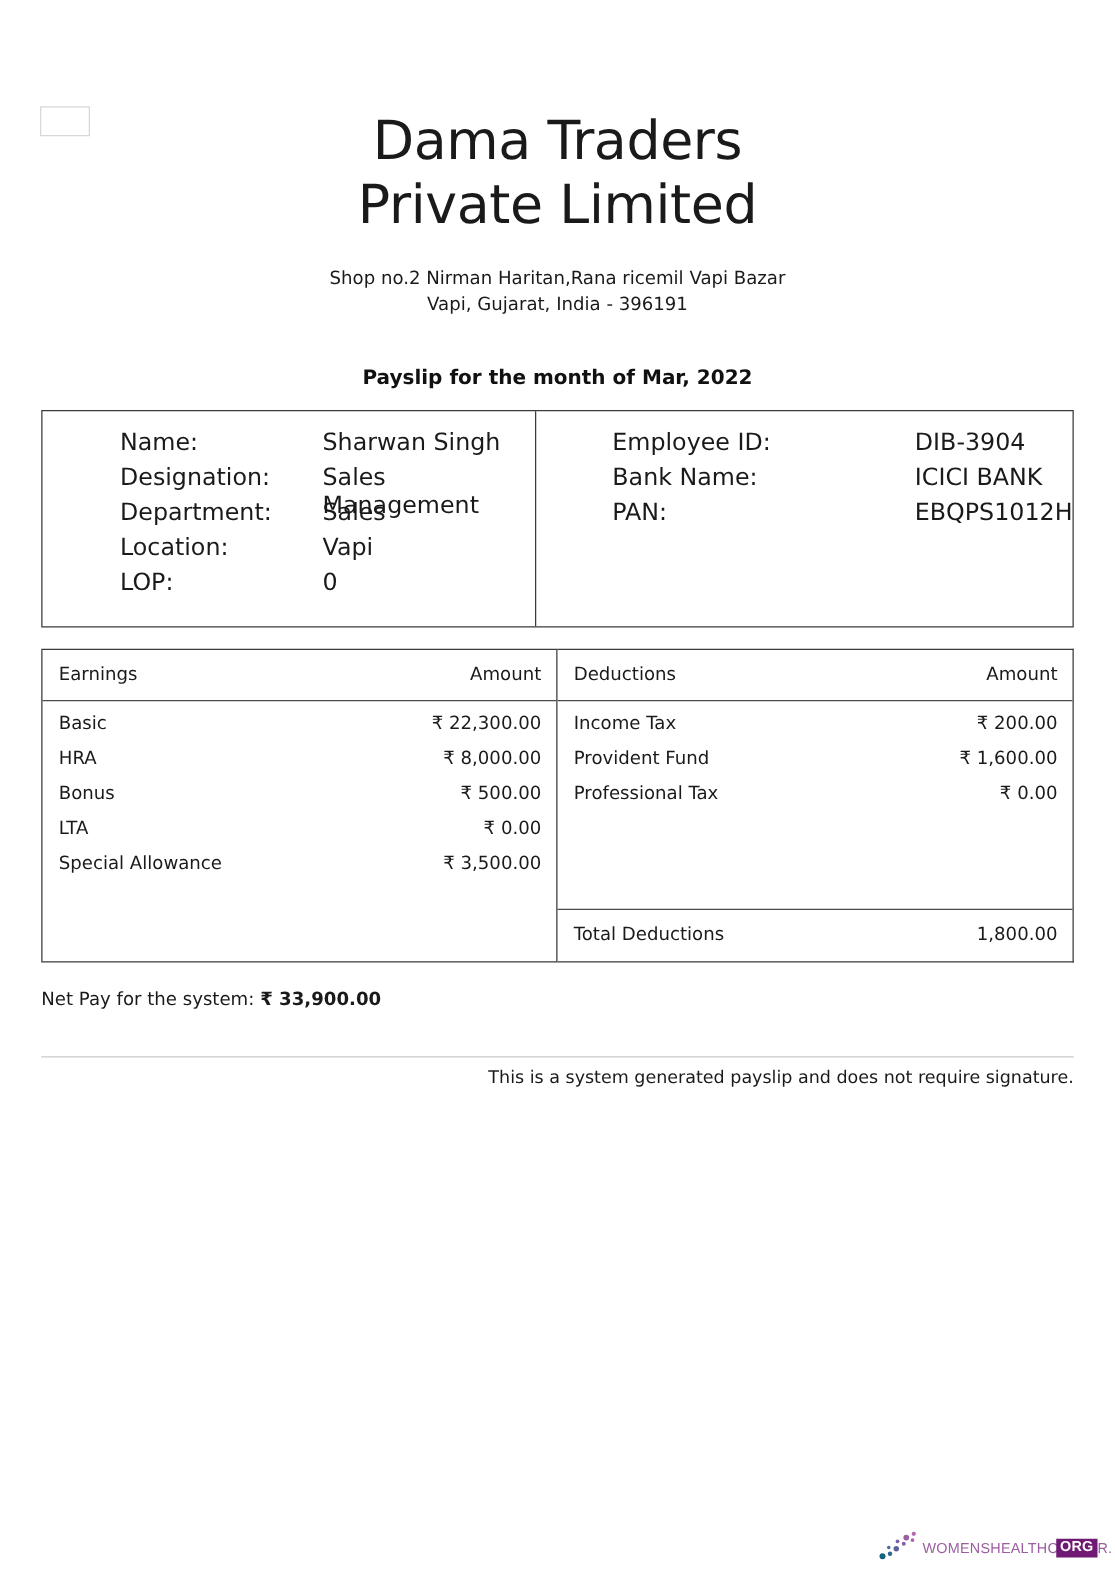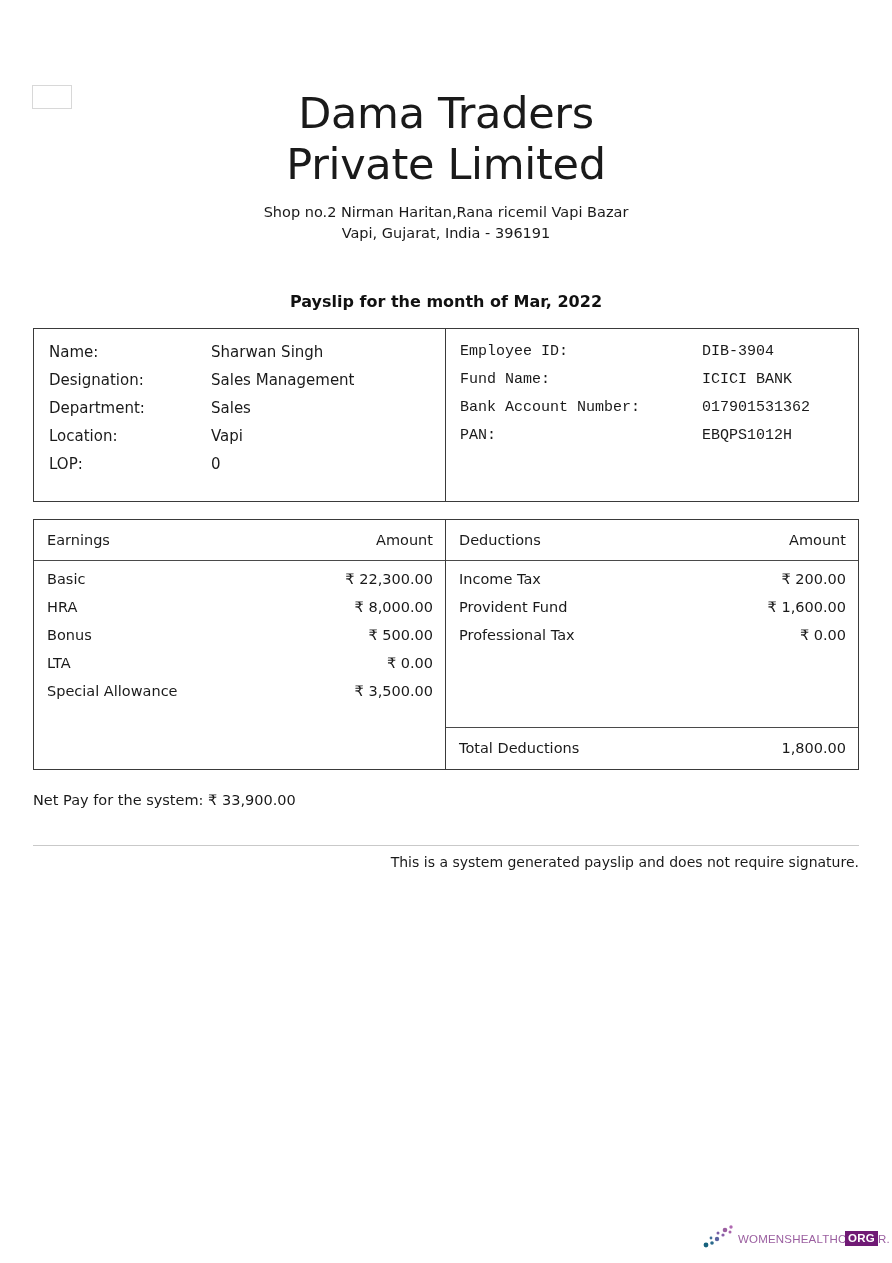--- a/index.html
+++ b/index.html
@@ -46,21 +46,21 @@
     text-align: center;
   }
   .company-name {
     font-size: 43px;
     line-height: 51px;
     font-weight: 400;
     letter-spacing: -0.3px;
     color: #1a1a1a;
   }
   .company-address {
-    margin-top: 12px;
+    margin-top: 23px;
     font-size: 14.5px;
     line-height: 21px;
     color: #1a1a1a;
   }
 
   
   .payslip-title {
     position: absolute;
     left: 32px;
     top: 292px;
@@ -86,28 +86,28 @@
     padding: 14px 0 18px 0;
     flex: 1 1 50%;
     min-height: 128px;
   }
   .details-col.left {
     padding-left: 15px;
     border-right: 1px solid #3a3a3a;
   }
   .details-col.right {
     padding-left: 14px;
-    font-family: Liberation Mono, monospace;
   }
   .detail-row {
     display: flex;
     align-items: baseline;
     height: 28px;
-    font-size: 15px;
-    color: #1a1a1a;
+    font-size: 19px;
+    color: #1a1a1a;
+    margin-left: 47px;
   }
   .detail-label {
     width: 162px;
     flex: 0 0 162px;
   }
   .detail-value {
     flex: 1 1 auto;
   }
   .details-col.right .detail-label {
     width: 242px;
@@ -165,21 +165,21 @@
 
   
   .netpay {
     position: absolute;
     left: 33px;
     top: 792px;
     font-size: 14.5px;
     color: #1a1a1a;
   }
   .netpay b {
-    font-weight: normal;
+    font-weight: bold;
   }
 
   
   .footer-rule {
     position: absolute;
     left: 33px;
     top: 845px;
     width: 826px;
     height: 1px;
     background: #c9c9c9;
@@ -272,26 +272,22 @@
         <span class="detail-label">LOP:</span>
         <span class="detail-value">0</span>
       </div>
     </div>
     <div class="details-col right">
       <div class="detail-row">
         <span class="detail-label">Employee ID:</span>
         <span class="detail-value">DIB-3904</span>
       </div>
       <div class="detail-row">
-        <span class="detail-label">Fund Name:</span>
+        <span class="detail-label">Bank Name:</span>
         <span class="detail-value">ICICI BANK</span>
-      </div>
-      <div class="detail-row">
-        <span class="detail-label">Bank Account Number:</span>
-        <span class="detail-value">017901531362</span>
       </div>
       <div class="detail-row">
         <span class="detail-label">PAN:</span>
         <span class="detail-value">EBQPS1012H</span>
       </div>
     </div>
   </div>
 
   <div class="amounts-wrap">
 

